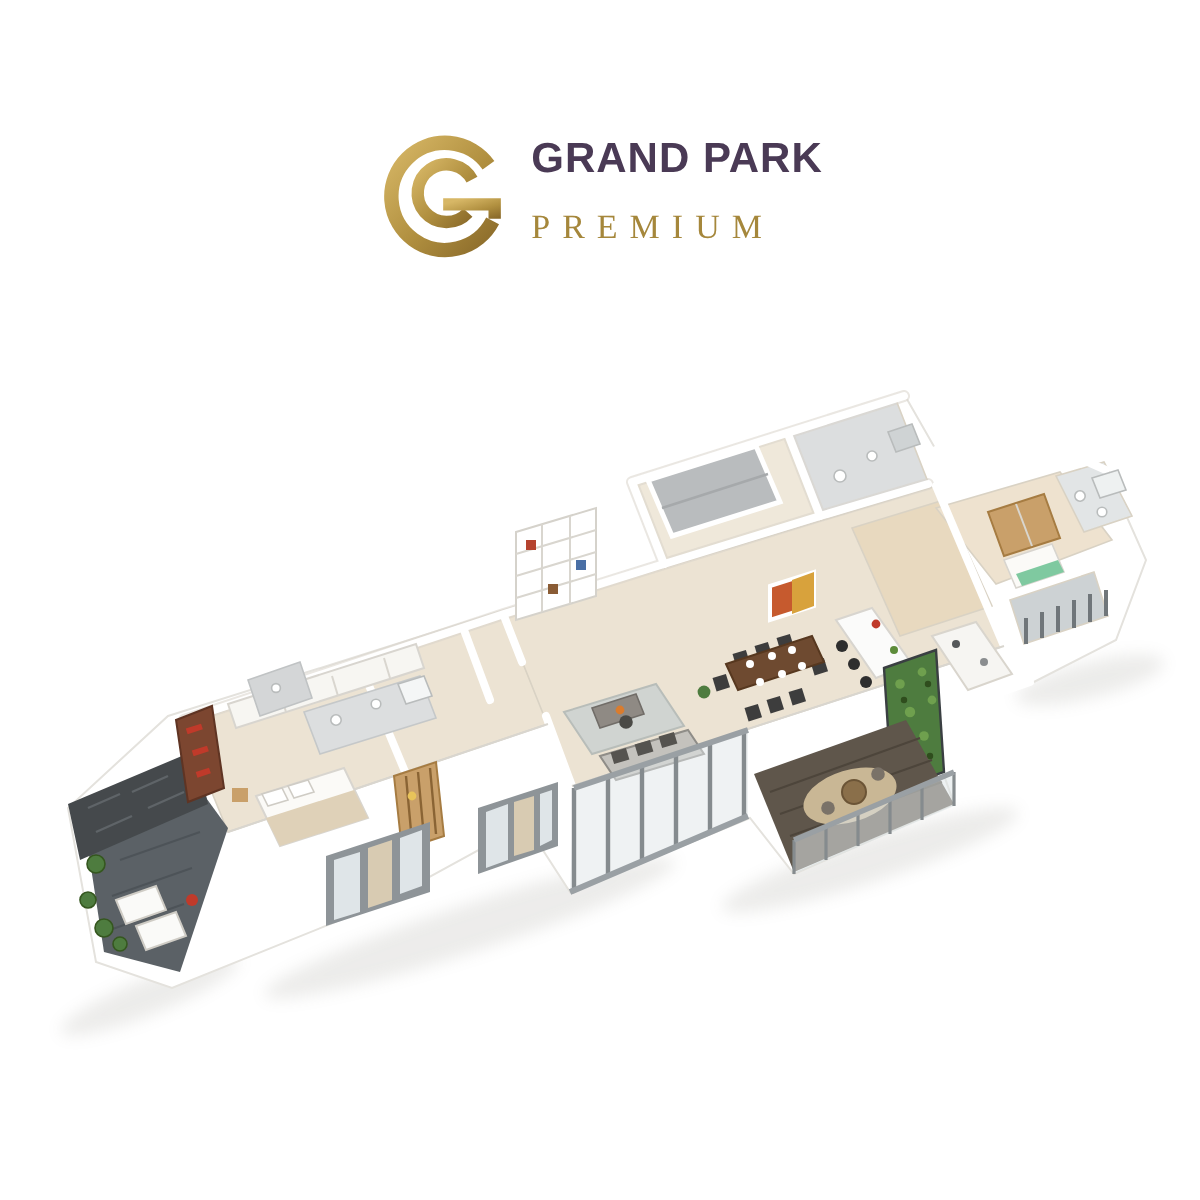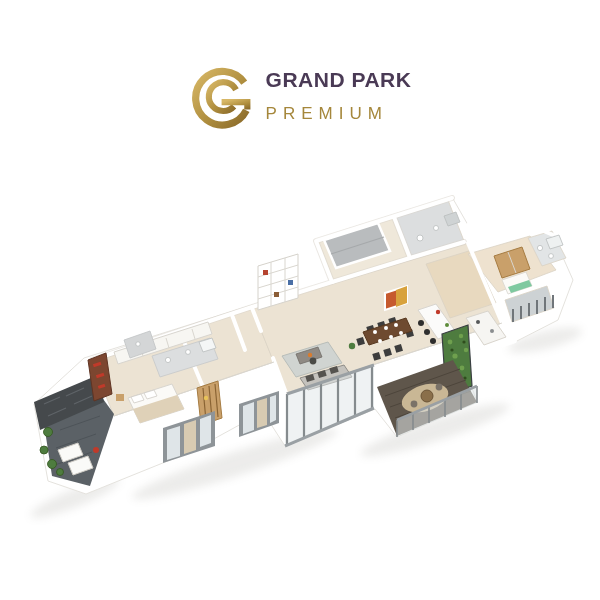--- a/index.html
+++ b/index.html
@@ -4,21 +4,21 @@
 <style>
   html,body{margin:0;padding:0;background:#fff;}
   .canvas{position:relative;width:600px;height:600px;background:var(--bg,#ffffff);overflow:hidden;
           font-family:"Liberation Sans",sans-serif;}
   .logo{position:absolute;top:62px;left:50%;transform:translateX(-50%);
         display:flex;align-items:center;gap:9px;}
   .logo-text{display:flex;flex-direction:column;line-height:1.05;justify-content:flex-end;}
   .brand-main{font-weight:bold;font-size:21px;letter-spacing:0.5px;color:var(--brand-dark,#4a3a55);
               font-family:"Liberation Sans",sans-serif;}
   .brand-sub{font-size:17px;letter-spacing:6px;color:var(--brand-gold,#a5873b);
-             font-family:Liberation Sans, sans-serif;margin-top:14px;}
+             font-family:Liberation Serif, serif;margin-top:14px;}
   .plan{position:absolute;left:0;top:0;}
   
   .wall-f{fill:var(--wall,#ffffff);}
   .floor-f{fill:var(--floor,#ece3d3);}
   .floorw-f{fill:var(--floor-wood,#e8d9bf);}
   .tile-f{fill:var(--tile,#dcdedf);}
   .slate-f{fill:var(--slate,#5b6166);}
   .stone-f{fill:var(--stone,#45494c);}
   .deck-f{fill:var(--deck,#5f564b);}
   .woodl-f{fill:var(--wood-light,#c9a06a);}

